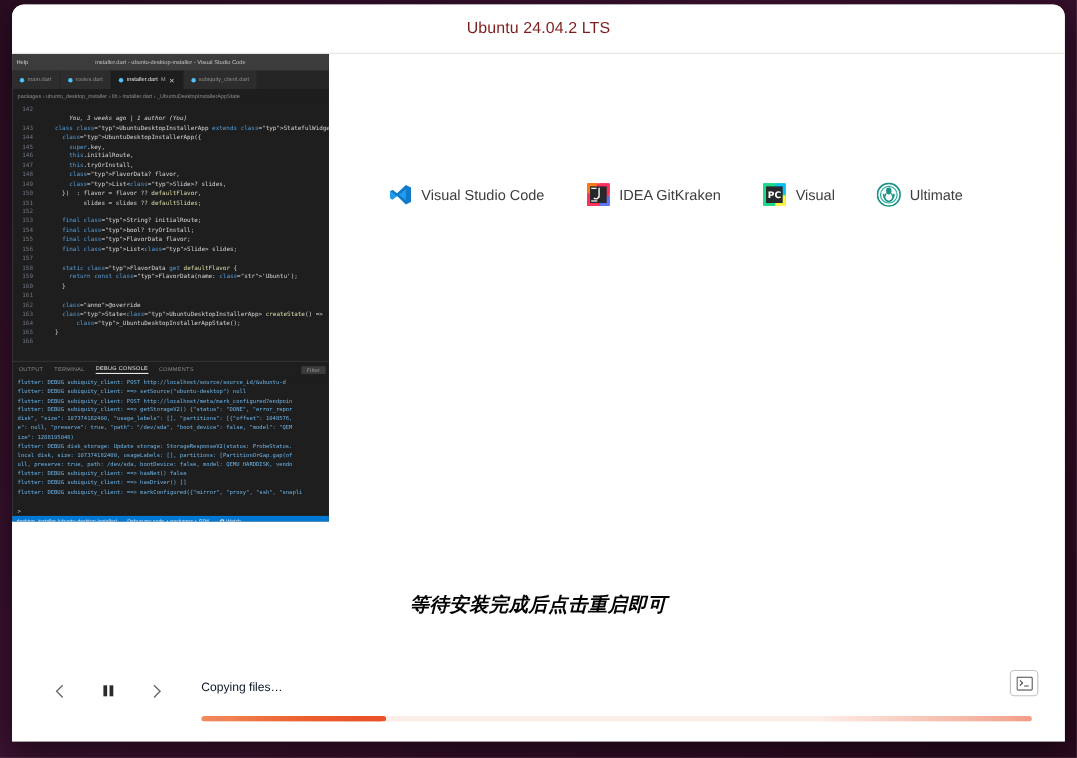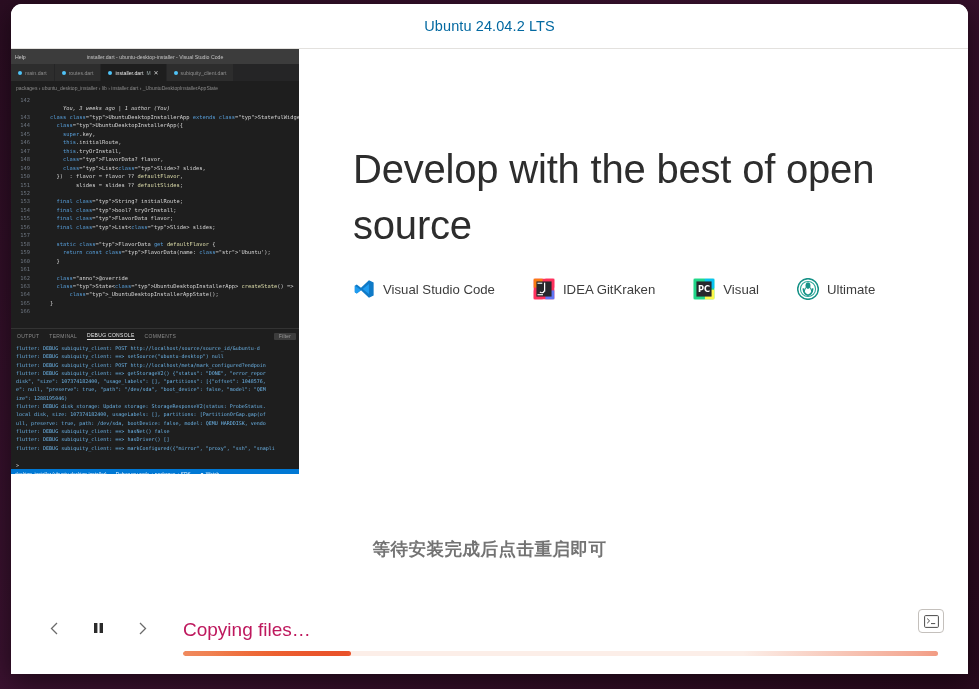--- a/index.html
+++ b/index.html
@@ -37,21 +37,21 @@
     min-height: 45px;
     background: #ffffff;
     border-bottom: 1px solid #e3e1de;
     display: flex;
     align-items: center;
     justify-content: center;
     position: relative;
   }
   #titlebar .title {
     font-size: 14.5px;
-    color: #0369a1;
+    color: #7f1d1d;
     font-weight: 400;
     letter-spacing: .1px;
   }
 
   
   #bodyarea {
     flex: 1;
     position: relative;
     background: #ffffff;
     overflow: hidden;
@@ -274,23 +274,24 @@
   }
 
   
   #rednote {
     position: absolute;
     left: 0; right: 0;
     top: 488px;
     text-align: center;
     font-size: 17.5px;
     font-weight: bold;
-    color: #737373;
+    color: #000000;
     letter-spacing: .5px;
     font-family: "DejaVu Sans", sans-serif;
+    font-style: italic;
   }
 
   
   #footer {
     height: 77px;
     min-height: 77px;
     background: #ffffff;
     position: relative;
   }
   #navbtns {
@@ -307,22 +308,22 @@
     align-items: center;
     justify-content: center;
     color: #6b6b6b;
     background: transparent;
     border: none;
   }
   #status-label {
     position: absolute;
     left: 172px;
     top: 22px;
-    font-size: 19px;
-    color: #be185d;
+    font-size: 11px;
+    color: #0f172a;
   }
   #progress-track {
     position: absolute;
     left: 172px;
     top: 54px;
     right: 30px;
     height: 5px;
     border-radius: 3px;
     background: #fceee8;
     overflow: hidden;
@@ -462,21 +463,20 @@
       </div>
 
       <div id="vs-status">
         <span>desktop_installer (ubuntu-desktop-installer)</span>
         <span>Debug my code + packages + SDK</span>
         <span><i class="watch-dot"></i><span>Watch</span></span>
       </div>
     </div>
 
     <div id="slide-text">
-      <h1 id="headline">Develop with the best of open source</h1>
       <div id="apps">
           <div class="app">
             <span class="appicon"><svg viewBox="0 0 32 32" width="22" height="22">
       <path d="M23.2 3.2 L30 6.4 v19.2 l-6.8 3.2 -11.6-11 -6.1 4.6 -2.9-1.7 V11.3 l2.9-1.7 6.1 4.6z" fill="#0f7ac7"></path>
       <path d="M23.2 8.8 v14.4 l-9.1-7.2z" fill="#1f9cf0"></path>
       <path d="M2.6 11.3 v9.4 l2.9 1.7 6.1-4.6 -6.1-4.6z" fill="#1f9cf0"></path>
     </svg></span>
             <span class="label">Visual Studio Code</span>
           </div>
           <div class="app">

